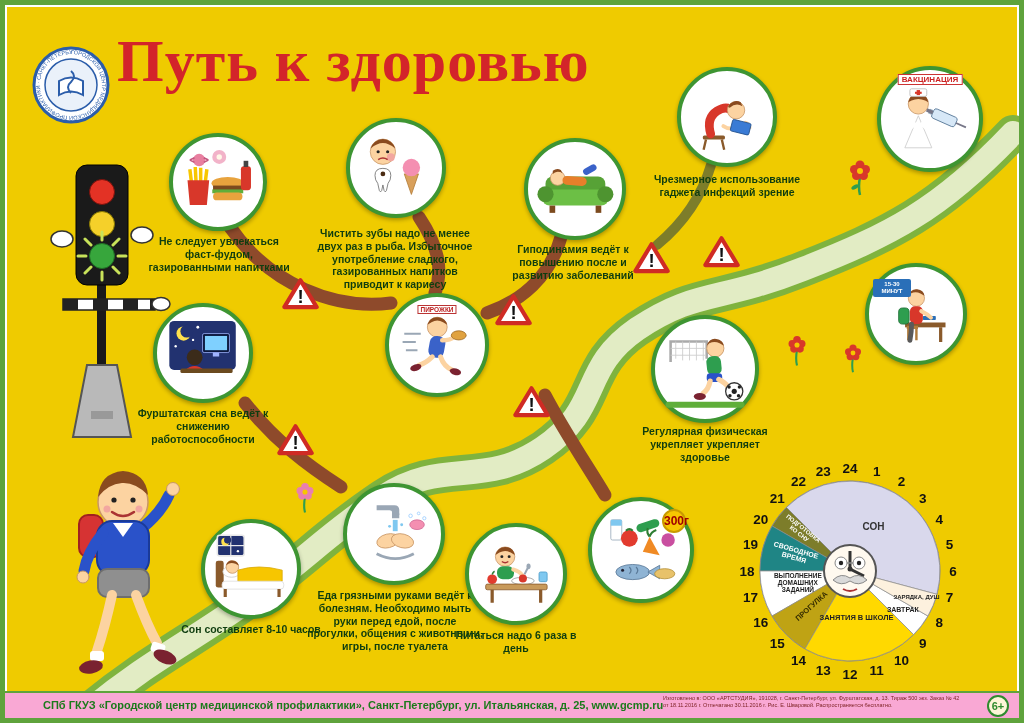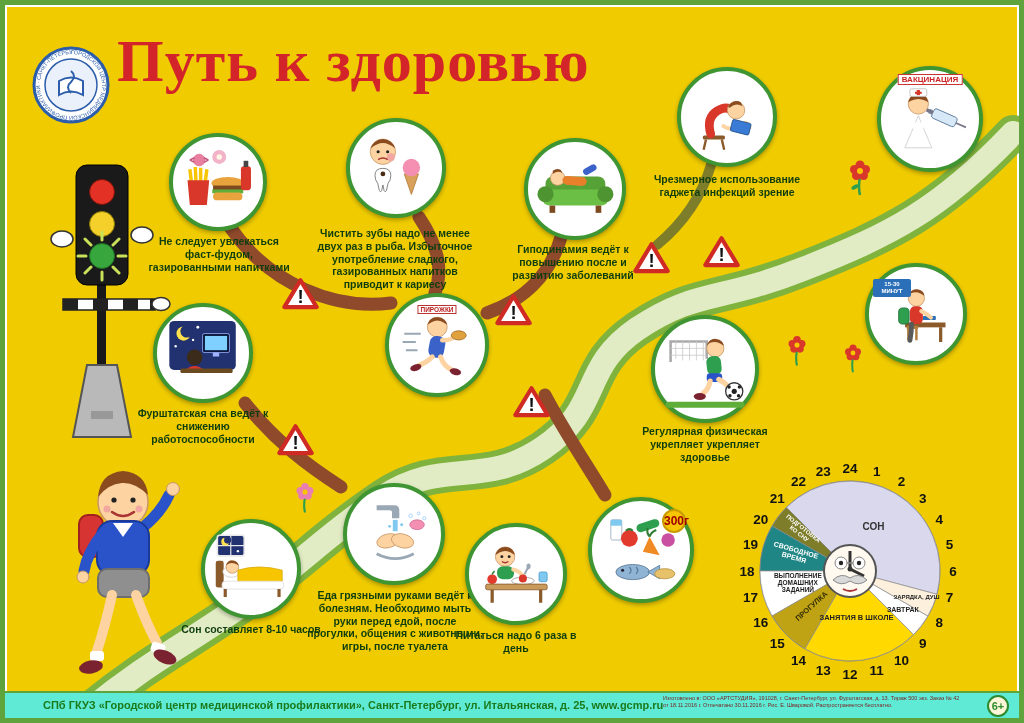--- a/index.html
+++ b/index.html
@@ -21,21 +21,21 @@
   .badge{position:absolute;font-weight:bold;text-align:center;z-index:3}
   .badge-vax{top:4px;left:50%;transform:translateX(-50%);background:#FFF;border:1px solid #C33;
              color:#C22;font-size:8px;padding:0 3px;white-space:nowrap}
   .badge-pies{top:8px;left:50%;transform:translateX(-50%);background:#FFF;border:1px solid #B33;
               color:#B22;font-size:6.5px;padding:0 2px;white-space:nowrap}
   .badge-min{top:12px;left:4px;background:#2A6FB8;color:#FFF;font-size:6px;line-height:1.15;
              width:38px;padding:2px 1px;border-radius:2px}
   .badge-300{top:8px;right:4px;background:#F7C600;border:2px solid #C99A00;color:#A00000;
              font-size:12px;width:24px;height:24px;line-height:20px;border-radius:50%}
   #clock{position:absolute;left:725px;top:438px;width:240px;height:252px;z-index:2}
-  #footer{position:absolute;left:0;right:0;bottom:0;height:27px;background:#5eead4;z-index:4;
+  #footer{position:absolute;left:0;right:0;bottom:0;height:27px;background:#f9a8d4;z-index:4;
           border-top:2px solid #5FA33C}
   #address{position:absolute;left:38px;top:6px;font-size:11px;font-weight:bold;color:#1B7A1B;white-space:nowrap}
   #imprint{position:absolute;right:56px;top:2px;width:300px;font-size:5.5px;line-height:1.2;color:#7A1F1F}
   #age{position:absolute;right:10px;top:2px;width:22px;height:22px;border:2px solid #2E8B2E;border-radius:50%;
        color:#2E8B2E;background:#FDF6D8;font-weight:bold;font-size:11px;text-align:center;line-height:18px}
 </style>
 </head>
 <body>
 
 <div id="poster">

